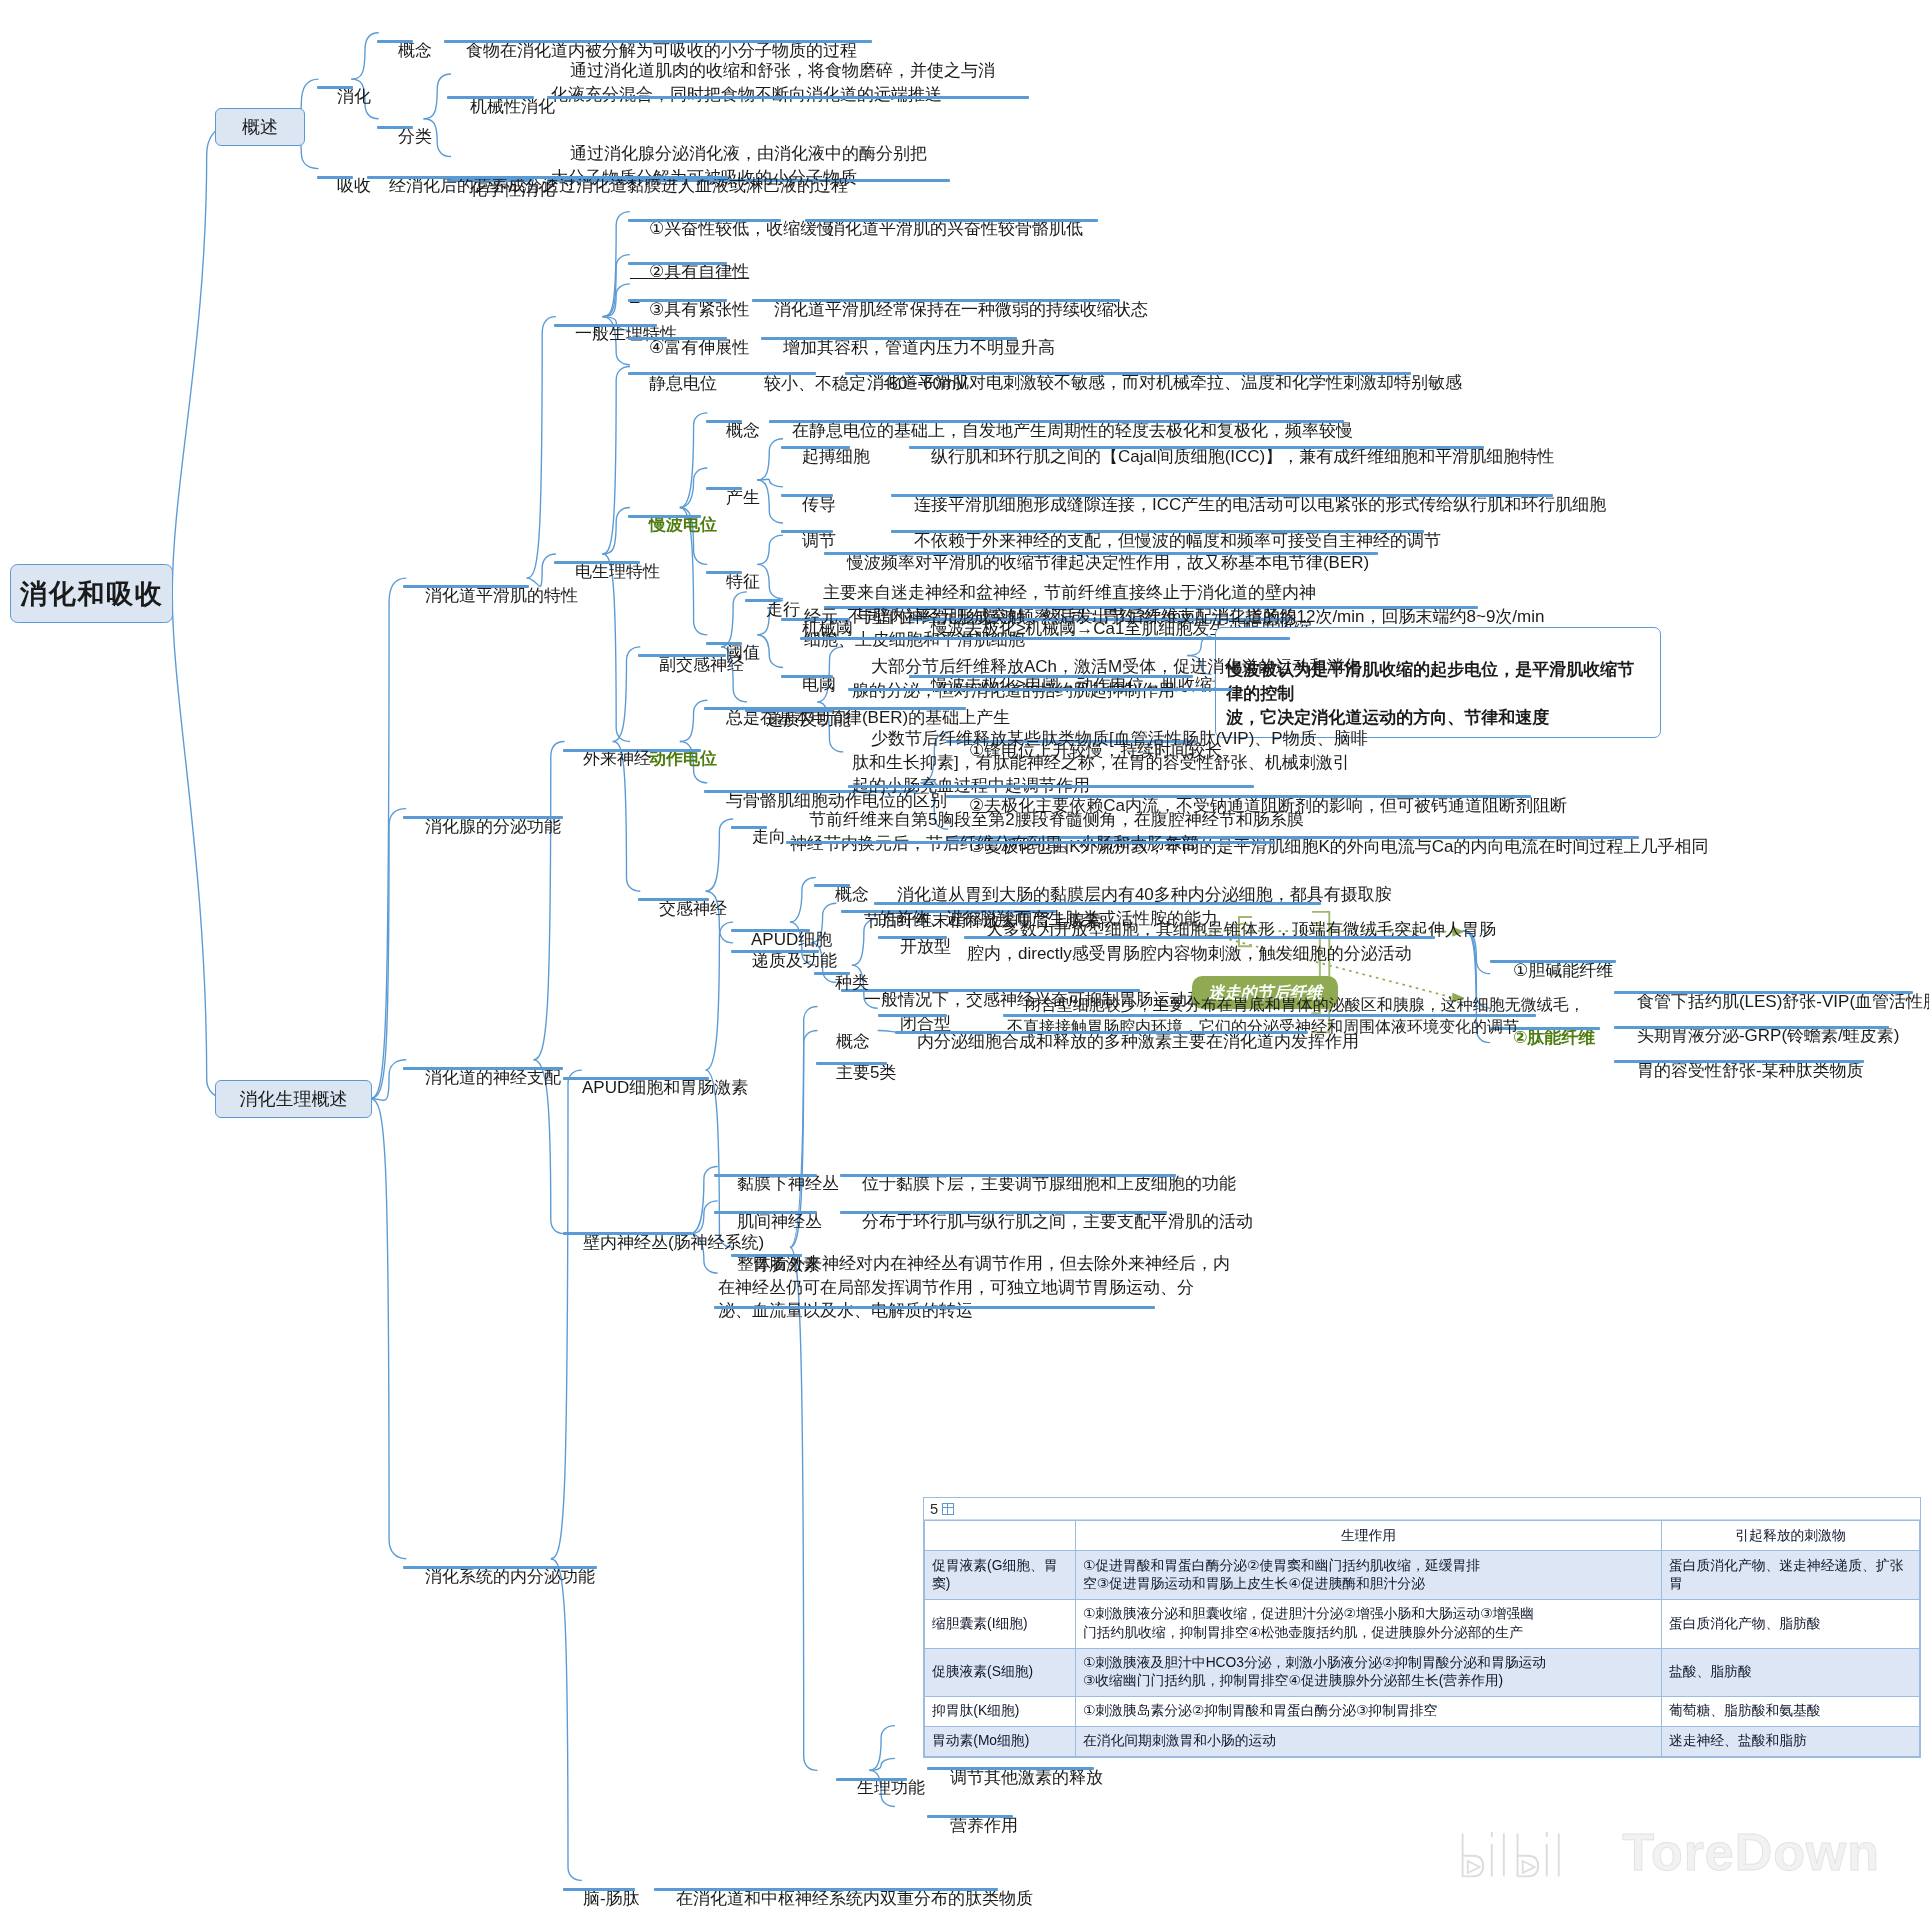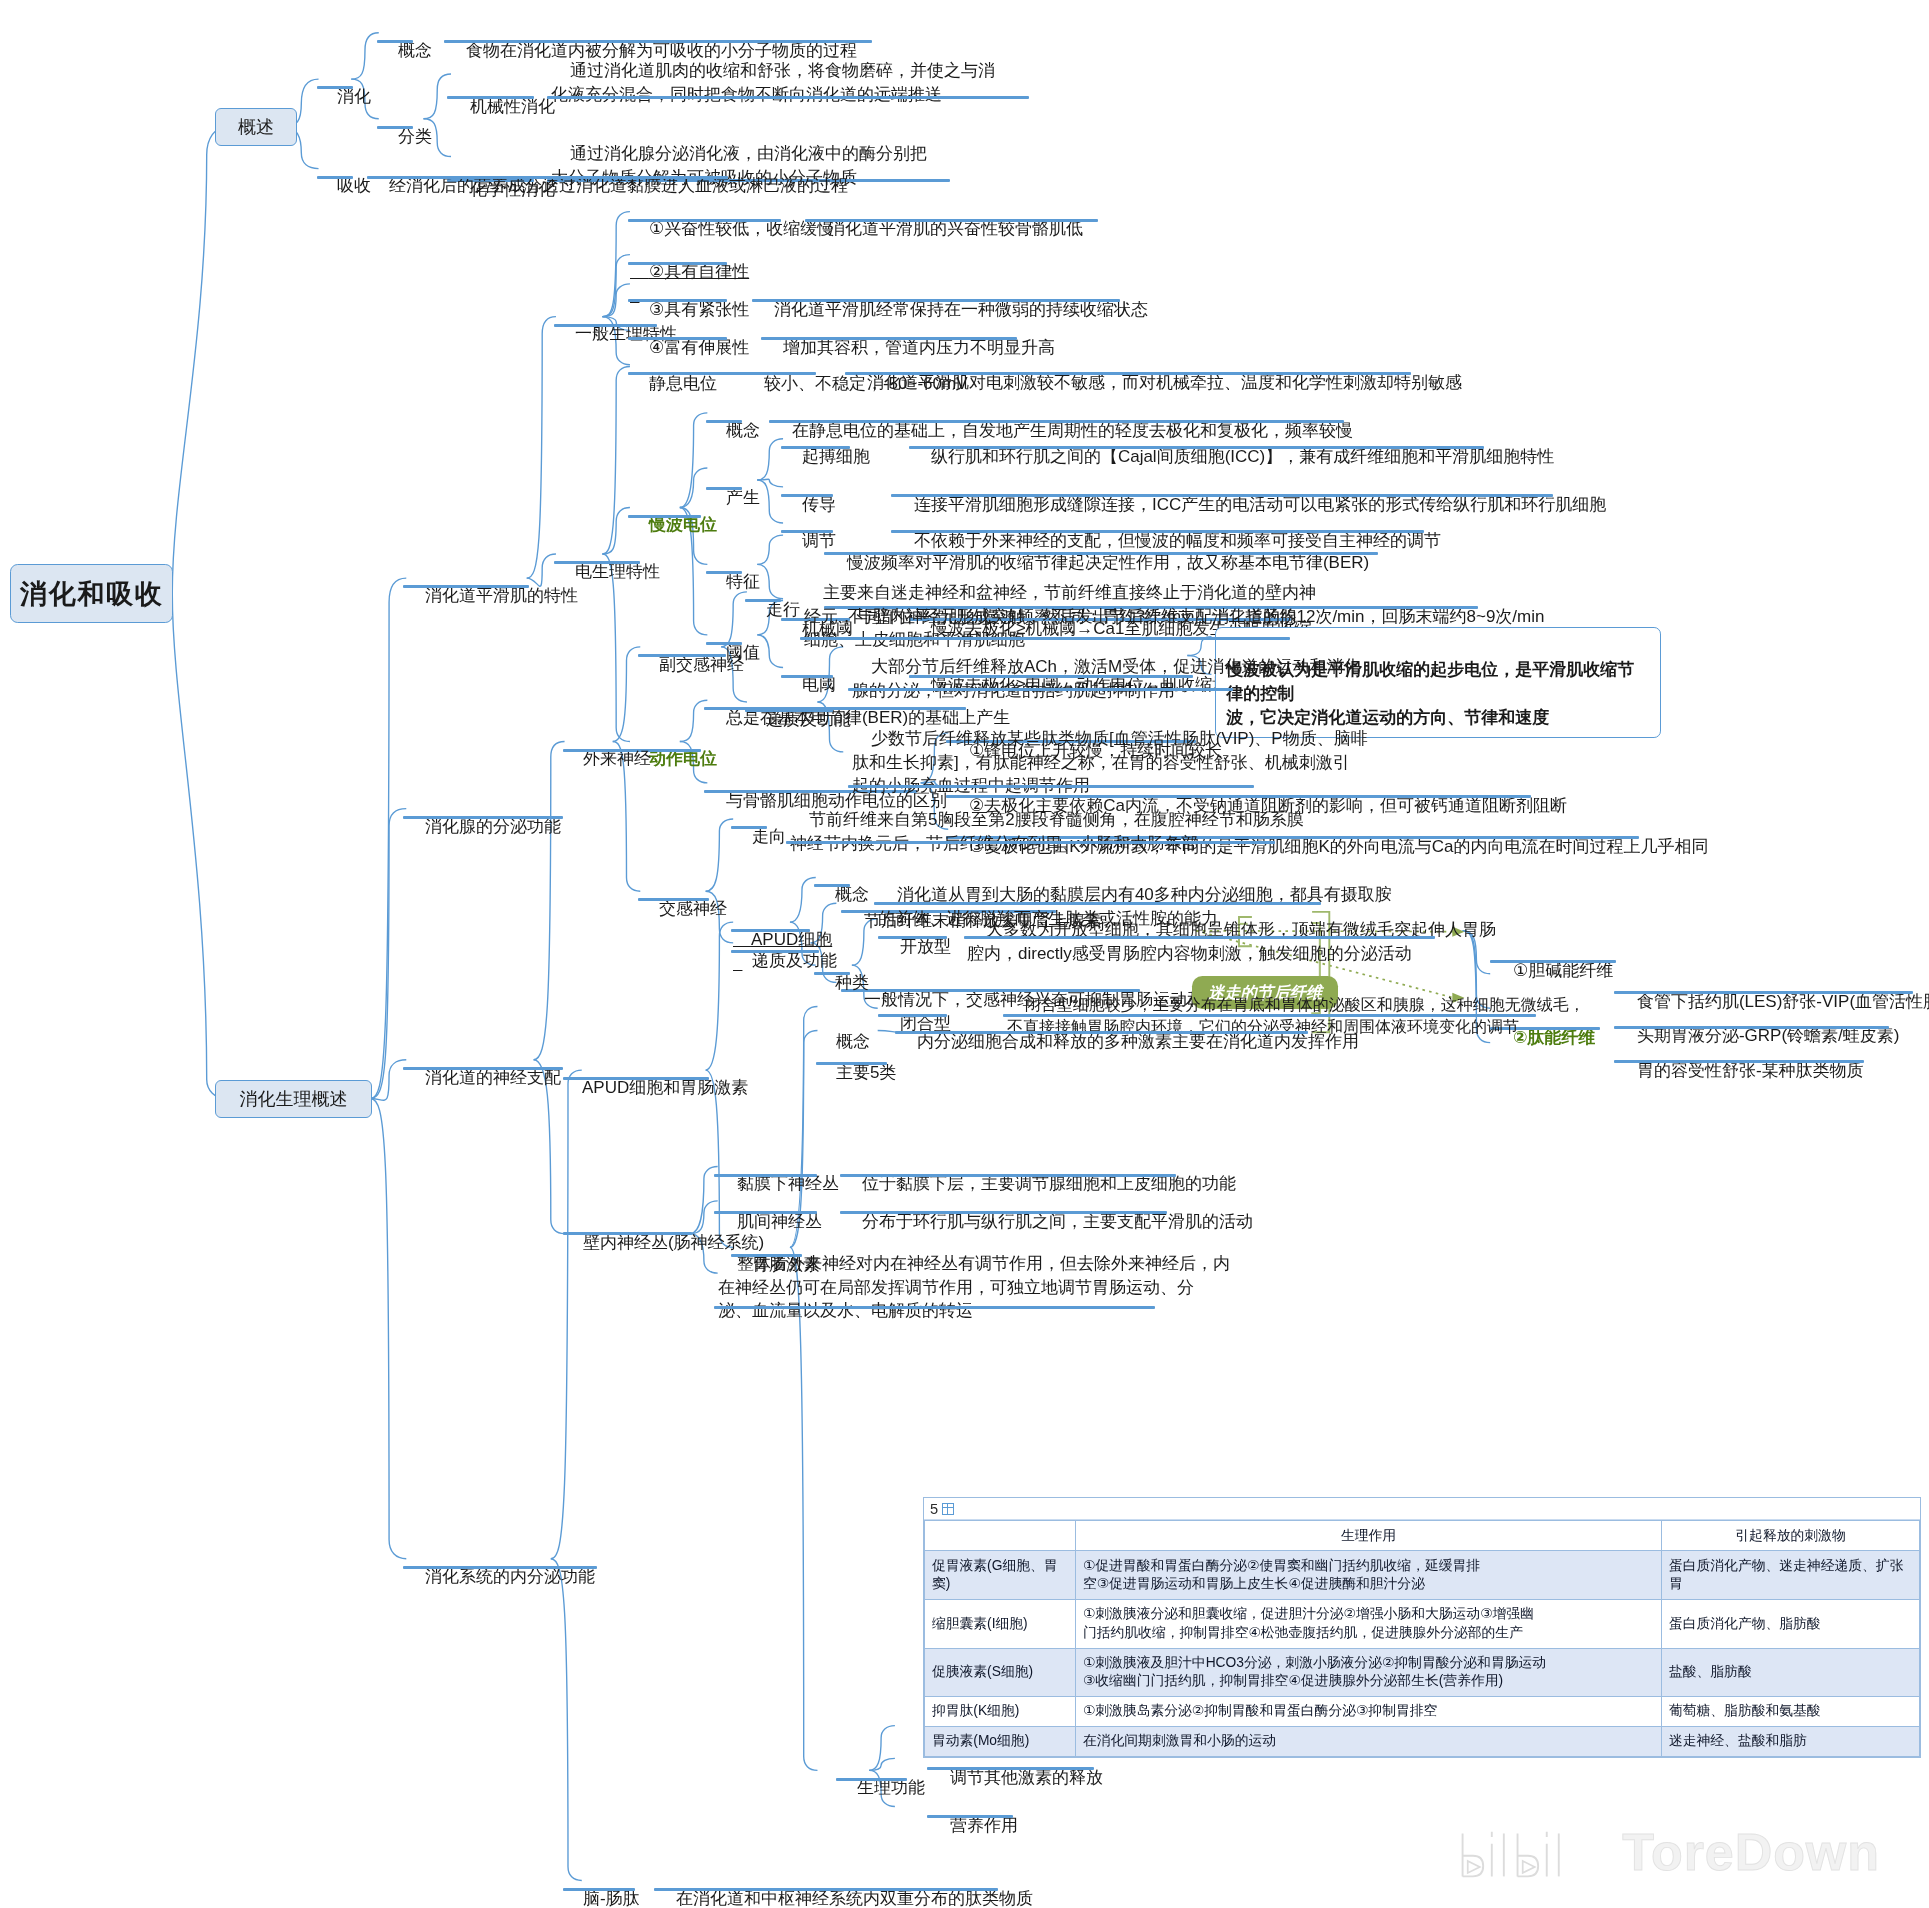--- a/index.html
+++ b/index.html
@@ -266,21 +266,21 @@
     <g fill="none" stroke="#a9c07a" stroke-width="2.4">
       <path d="M1524,1073 L1534,1073 L1534,1178 L1524,1178"></path>
       <path d="M1450,1074 L1440,1074"></path>
     </g>
   </svg>
 
   <div class="rootbox" style="left:10.3px; top:564px; width:163px; height:59px;">
     <span>消化和吸收</span>
   </div>
 
-  <div class="l1box" style="left:215px; top:108px; width:82px; height:38px;">
+  <div class="l1box" style="left:215px; top:108px; width:90px; height:38px;">
     <span>概述</span>
   </div>
   <div class="l1box" style="left:215px; top:1080px; width:157px; height:38px;">
     <span>消化生理概述</span>
   </div>
 
   <div class="node" style="left:318px; top:62px;">
     <span>消化</span>
   </div>
   <div class="ul" style="left:317px; top:86px; width:36px;"></div>
@@ -652,21 +652,21 @@
   <div class="node" style="left:406px; top:1542px;">
     <span>消化系统的内分泌功能</span>
   </div>
   <div class="ul" style="left:403px; top:1566px; width:194px;"></div>
 
   <div class="node" style="left:564px; top:1053px;">
     <span>APUD细胞和胃肠激素</span>
   </div>
   <div class="ul" style="left:563px; top:1077px; width:146px;"></div>
 
-  <div class="node" style="left:733px; top:905px;text-decoration:underline;">
+  <div class="node" style="left:733px; top:905px;">
     <span>APUD细胞</span>
   </div>
   <div class="ul" style="left:731px; top:929px; width:79px;"></div>
 
   <div class="node" style="left:816px; top:860px;">
     <span>概念</span>
   </div>
   <div class="ul" style="left:814px; top:884px; width:36px;"></div>
   <div class="node" style="left:878px; top:860px;">
     <span>消化道从胃到大肠的黏膜层内有40多种内分泌细胞，都具有摄取胺

